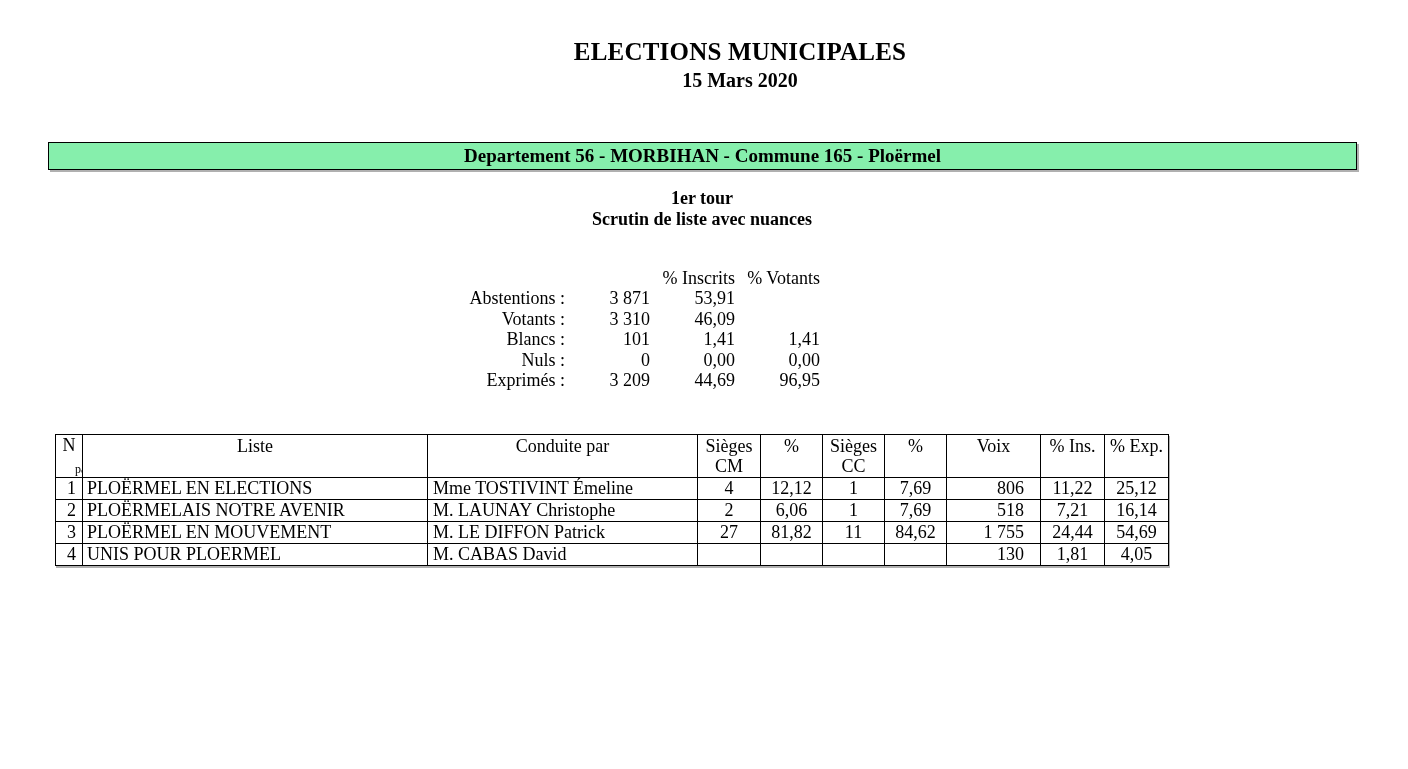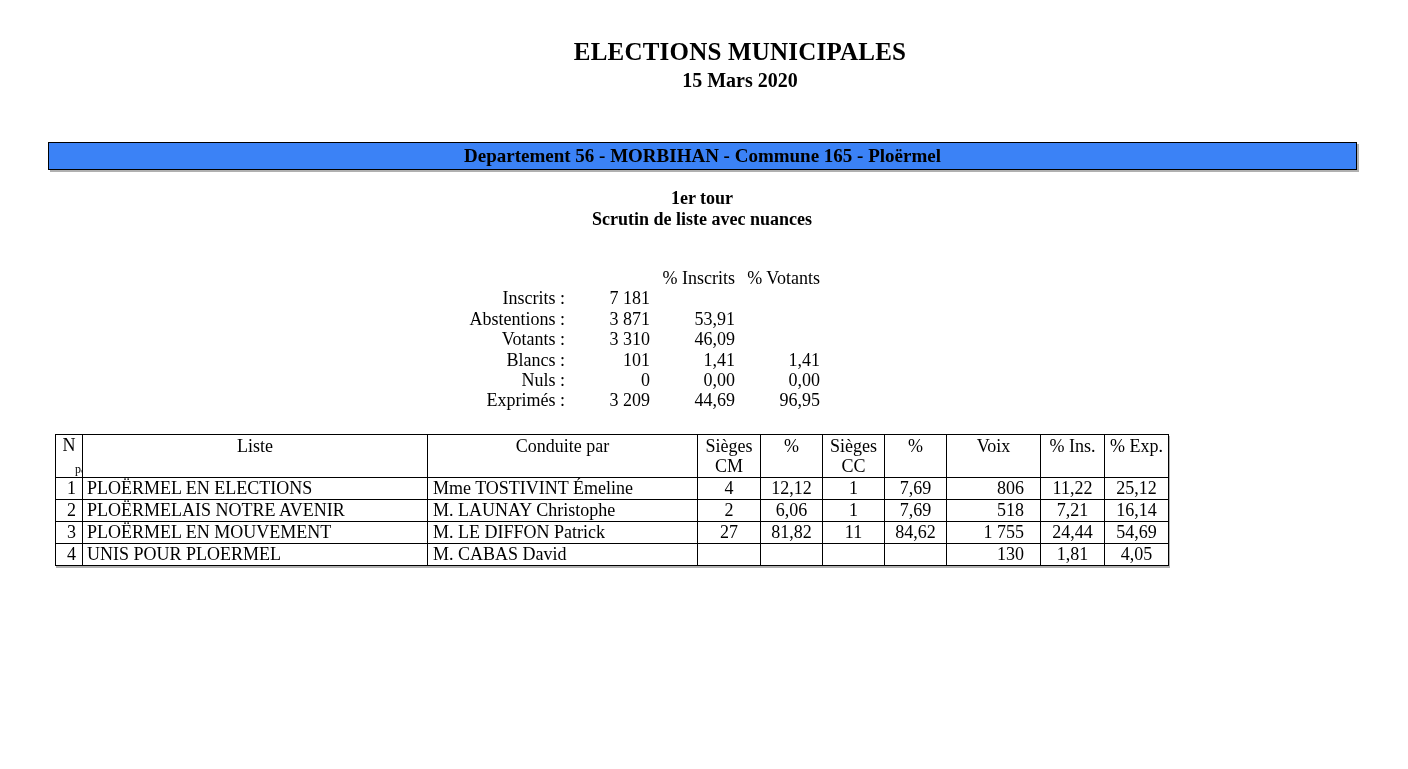--- a/index.html
+++ b/index.html
@@ -40,21 +40,21 @@
 
   
   .banner {
     position: absolute;
     left: 48px;
     top: 142px;
     width: 1307px;
     height: 26px;
     border: 1px solid #000000;
     box-shadow: 2px 2px 0 #b0b0b0;
-    background: #3b82f6;
+    background: #86efac;
     text-align: center;
   }
   .banner-text {
     font-size: 19px;
     font-weight: bold;
     line-height: 26px;
   }
 
   
   .round-block {
@@ -154,26 +154,20 @@
   </div>
 
   <div class="summary">
     <div class="s-row">
       <div class="s-cell s-label"></div>
       <div class="s-cell s-value"></div>
       <div class="s-cell s-pct1">% Inscrits</div>
       <div class="s-cell s-pct2">% Votants</div>
     </div>
 
-    <div class="s-row">
-      <div class="s-cell s-label">Inscrits :</div>
-      <div class="s-cell s-value">7 181</div>
-      <div class="s-cell s-pct1"></div>
-      <div class="s-cell s-pct2"></div>
-    </div>
     <div class="s-row">
       <div class="s-cell s-label">Abstentions :</div>
       <div class="s-cell s-value">3 871</div>
       <div class="s-cell s-pct1">53,91</div>
       <div class="s-cell s-pct2"></div>
     </div>
     <div class="s-row">
       <div class="s-cell s-label">Votants :</div>
       <div class="s-cell s-value">3 310</div>
       <div class="s-cell s-pct1">46,09</div>

